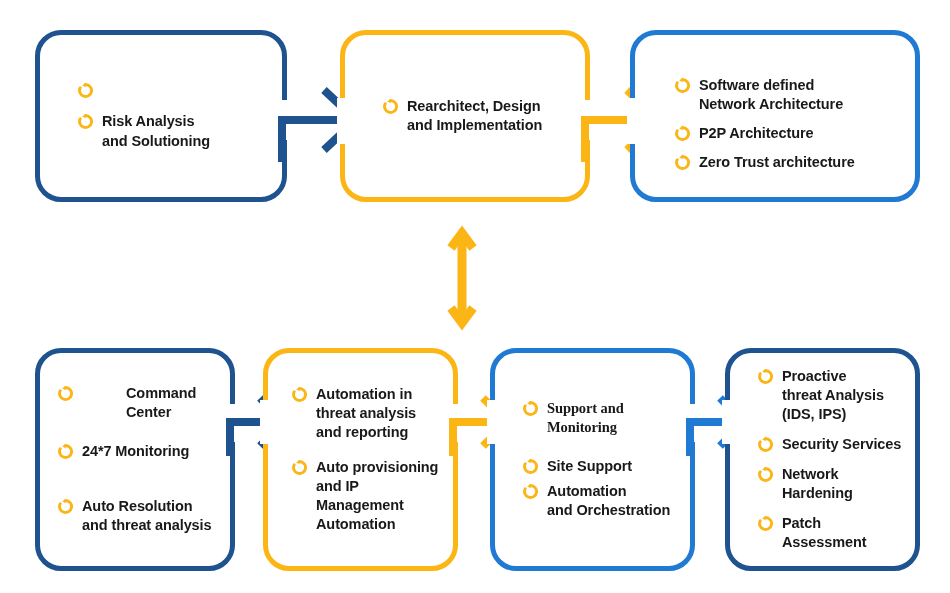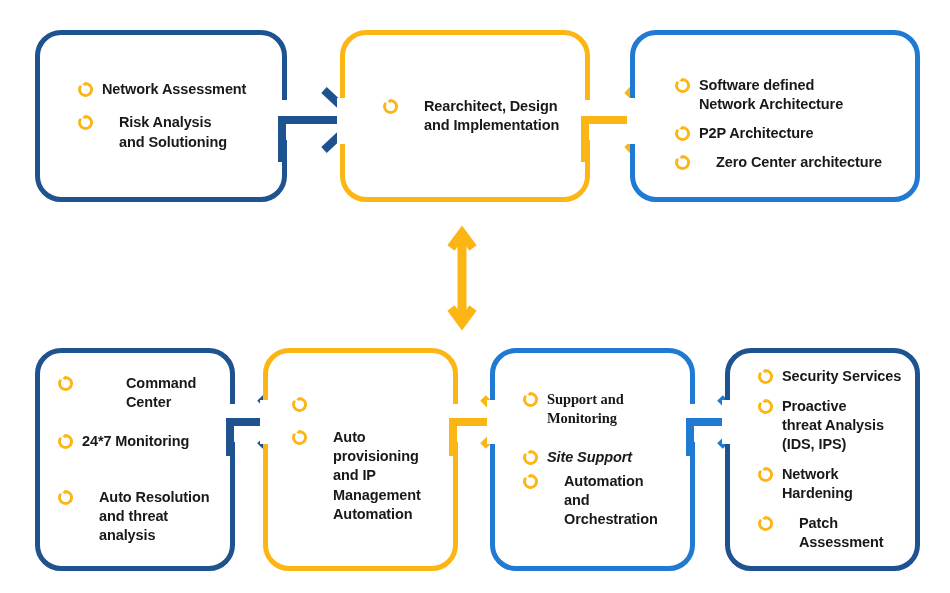--- a/index.html
+++ b/index.html
@@ -31,21 +31,21 @@
     margin:0;
     padding:0;
     width:100%;
   }
   .bullet{
     display:flex;
     align-items:flex-start;
     margin:0 0 14px 0;
     padding:0;
   }
-  .bullet:last-child{margin-bottom:0;gap:17px;}
+  .bullet:last-child{margin-bottom:0;}
 
   .bullet-icon{
     flex:0 0 auto;
     width:15px;height:15px;
     margin-top:2px;
     margin-right:9px;
     display:block;
   }
   .bullet-text{
     color:#18191b;
@@ -78,21 +78,20 @@
 
 <div id="canvas">
 
   <div class="box navy" style="left:35px;top:30px;width:252px;height:172px;border-width:5px;padding:0 22px 0 38px;">
     <ul class="bullets">
       <li class="bullet">
         <svg class="bullet-icon" viewBox="0 0 16 16">
           <path d="M8 1.6 A6.4 6.4 0 1 1 2.4 5.0" fill="none" stroke="#fbb615" stroke-width="3.1" stroke-linecap="round"></path>
           <path d="M8.1 0.4 L8.1 4.6 L4.3 2.5 Z" fill="#fbb615"></path>
         </svg>
-        <span class="bullet-text">Network Assessment</span>
       </li>
       <li class="bullet">
         <svg class="bullet-icon" viewBox="0 0 16 16">
           <path d="M8 1.6 A6.4 6.4 0 1 1 2.4 5.0" fill="none" stroke="#fbb615" stroke-width="3.1" stroke-linecap="round"></path>
           <path d="M8.1 0.4 L8.1 4.6 L4.3 2.5 Z" fill="#fbb615"></path>
         </svg>
         <span class="bullet-text">Risk Analysis
 and Solutioning</span>
       </li>
     </ul>
@@ -141,21 +140,21 @@
           <path d="M8 1.6 A6.4 6.4 0 1 1 2.4 5.0" fill="none" stroke="#fbb615" stroke-width="3.1" stroke-linecap="round"></path>
           <path d="M8.1 0.4 L8.1 4.6 L4.3 2.5 Z" fill="#fbb615"></path>
         </svg>
         <span class="bullet-text">P2P Architecture</span>
       </li>
       <li class="bullet">
         <svg class="bullet-icon" viewBox="0 0 16 16">
           <path d="M8 1.6 A6.4 6.4 0 1 1 2.4 5.0" fill="none" stroke="#fbb615" stroke-width="3.1" stroke-linecap="round"></path>
           <path d="M8.1 0.4 L8.1 4.6 L4.3 2.5 Z" fill="#fbb615"></path>
         </svg>
-        <span class="bullet-text">Zero Center architecture</span>
+        <span class="bullet-text">Zero Trust architecture</span>
       </li>
     </ul>
   </div>
   <div class="gap" style="left:627px;top:98px;width:10px;height:46px;"></div>
 
   <svg class="connector" style="left:447px;top:228px;width:30px;height:100px;" viewBox="0 0 30 100">
     <path d="M15 8 L15 92" stroke="#fbb615" stroke-width="9" stroke-linecap="round"></path>
     <path d="M4 20 L15 5 L26 20" stroke="#fbb615" stroke-width="9" fill="none" stroke-linecap="round" stroke-linejoin="round"></path>
     <path d="M4 80 L15 95 L26 80" stroke="#fbb615" stroke-width="9" fill="none" stroke-linecap="round" stroke-linejoin="round"></path>
   </svg>
@@ -193,20 +192,23 @@
     <path d="M34 12 L58 36 L34 60" stroke="#1f5390" stroke-width="8" stroke-linecap="round" stroke-linejoin="round" fill="none"></path>
   </svg>
 
   <div class="box yellow" style="left:263px;top:348px;width:195px;height:223px;border-width:5px;padding:0 8px 0 24px;">
     <ul class="bullets">
       <li class="bullet" style="margin-bottom:16px;">
         <svg class="bullet-icon" viewBox="0 0 16 16">
           <path d="M8 1.6 A6.4 6.4 0 1 1 2.4 5.0" fill="none" stroke="#fbb615" stroke-width="3.1" stroke-linecap="round"></path>
           <path d="M8.1 0.4 L8.1 4.6 L4.3 2.5 Z" fill="#fbb615"></path>
         </svg>
+        <span class="bullet-text">Automation in
+threat analysis
+and reporting</span>
       </li>
       <li class="bullet">
         <svg class="bullet-icon" viewBox="0 0 16 16">
           <path d="M8 1.6 A6.4 6.4 0 1 1 2.4 5.0" fill="none" stroke="#fbb615" stroke-width="3.1" stroke-linecap="round"></path>
           <path d="M8.1 0.4 L8.1 4.6 L4.3 2.5 Z" fill="#fbb615"></path>
         </svg>
         <span class="bullet-text">Auto provisioning
 and IP
 Management
 Automation</span>
@@ -224,21 +226,21 @@
   <div class="box blue" style="left:490px;top:348px;width:205px;height:223px;border-width:5px;padding:0 8px 0 28px;">
     <ul class="bullets">
       <li class="bullet" style="margin-bottom:20px;font-family:Liberation Serif, serif;">
         <svg class="bullet-icon" viewBox="0 0 16 16">
           <path d="M8 1.6 A6.4 6.4 0 1 1 2.4 5.0" fill="none" stroke="#fbb615" stroke-width="3.1" stroke-linecap="round"></path>
           <path d="M8.1 0.4 L8.1 4.6 L4.3 2.5 Z" fill="#fbb615"></path>
         </svg>
         <span class="bullet-text">Support and
 Monitoring</span>
       </li>
-      <li class="bullet" style="margin-bottom:5px;font-style:italic;">
+      <li class="bullet" style="margin-bottom:5px;">
         <svg class="bullet-icon" viewBox="0 0 16 16">
           <path d="M8 1.6 A6.4 6.4 0 1 1 2.4 5.0" fill="none" stroke="#fbb615" stroke-width="3.1" stroke-linecap="round"></path>
           <path d="M8.1 0.4 L8.1 4.6 L4.3 2.5 Z" fill="#fbb615"></path>
         </svg>
         <span class="bullet-text">Site Support</span>
       </li>
       <li class="bullet">
         <svg class="bullet-icon" viewBox="0 0 16 16">
           <path d="M8 1.6 A6.4 6.4 0 1 1 2.4 5.0" fill="none" stroke="#fbb615" stroke-width="3.1" stroke-linecap="round"></path>
           <path d="M8.1 0.4 L8.1 4.6 L4.3 2.5 Z" fill="#fbb615"></path>
@@ -256,36 +258,36 @@
     <path d="M34 12 L58 36 L34 60" stroke="#2079d2" stroke-width="8" stroke-linecap="round" stroke-linejoin="round" fill="none"></path>
   </svg>
 
   <div class="box navy" style="left:725px;top:348px;width:195px;height:223px;border-width:5px;padding:0 8px 0 28px;">
     <ul class="bullets">
       <li class="bullet" style="margin-bottom:11px;">
         <svg class="bullet-icon" viewBox="0 0 16 16">
           <path d="M8 1.6 A6.4 6.4 0 1 1 2.4 5.0" fill="none" stroke="#fbb615" stroke-width="3.1" stroke-linecap="round"></path>
           <path d="M8.1 0.4 L8.1 4.6 L4.3 2.5 Z" fill="#fbb615"></path>
         </svg>
-        <span class="bullet-text">Security Services</span>
-      </li>
-      <li class="bullet" style="margin-bottom:11px;">
-        <svg class="bullet-icon" viewBox="0 0 16 16">
-          <path d="M8 1.6 A6.4 6.4 0 1 1 2.4 5.0" fill="none" stroke="#fbb615" stroke-width="3.1" stroke-linecap="round"></path>
-          <path d="M8.1 0.4 L8.1 4.6 L4.3 2.5 Z" fill="#fbb615"></path>
-        </svg>
         <span class="bullet-text">Proactive
 threat Analysis
 (IDS, IPS)</span>
       </li>
       <li class="bullet" style="margin-bottom:11px;">
         <svg class="bullet-icon" viewBox="0 0 16 16">
           <path d="M8 1.6 A6.4 6.4 0 1 1 2.4 5.0" fill="none" stroke="#fbb615" stroke-width="3.1" stroke-linecap="round"></path>
           <path d="M8.1 0.4 L8.1 4.6 L4.3 2.5 Z" fill="#fbb615"></path>
         </svg>
+        <span class="bullet-text">Security Services</span>
+      </li>
+      <li class="bullet" style="margin-bottom:11px;">
+        <svg class="bullet-icon" viewBox="0 0 16 16">
+          <path d="M8 1.6 A6.4 6.4 0 1 1 2.4 5.0" fill="none" stroke="#fbb615" stroke-width="3.1" stroke-linecap="round"></path>
+          <path d="M8.1 0.4 L8.1 4.6 L4.3 2.5 Z" fill="#fbb615"></path>
+        </svg>
         <span class="bullet-text">Network
 Hardening</span>
       </li>
       <li class="bullet">
         <svg class="bullet-icon" viewBox="0 0 16 16">
           <path d="M8 1.6 A6.4 6.4 0 1 1 2.4 5.0" fill="none" stroke="#fbb615" stroke-width="3.1" stroke-linecap="round"></path>
           <path d="M8.1 0.4 L8.1 4.6 L4.3 2.5 Z" fill="#fbb615"></path>
         </svg>
         <span class="bullet-text">Patch
 Assessment</span>

